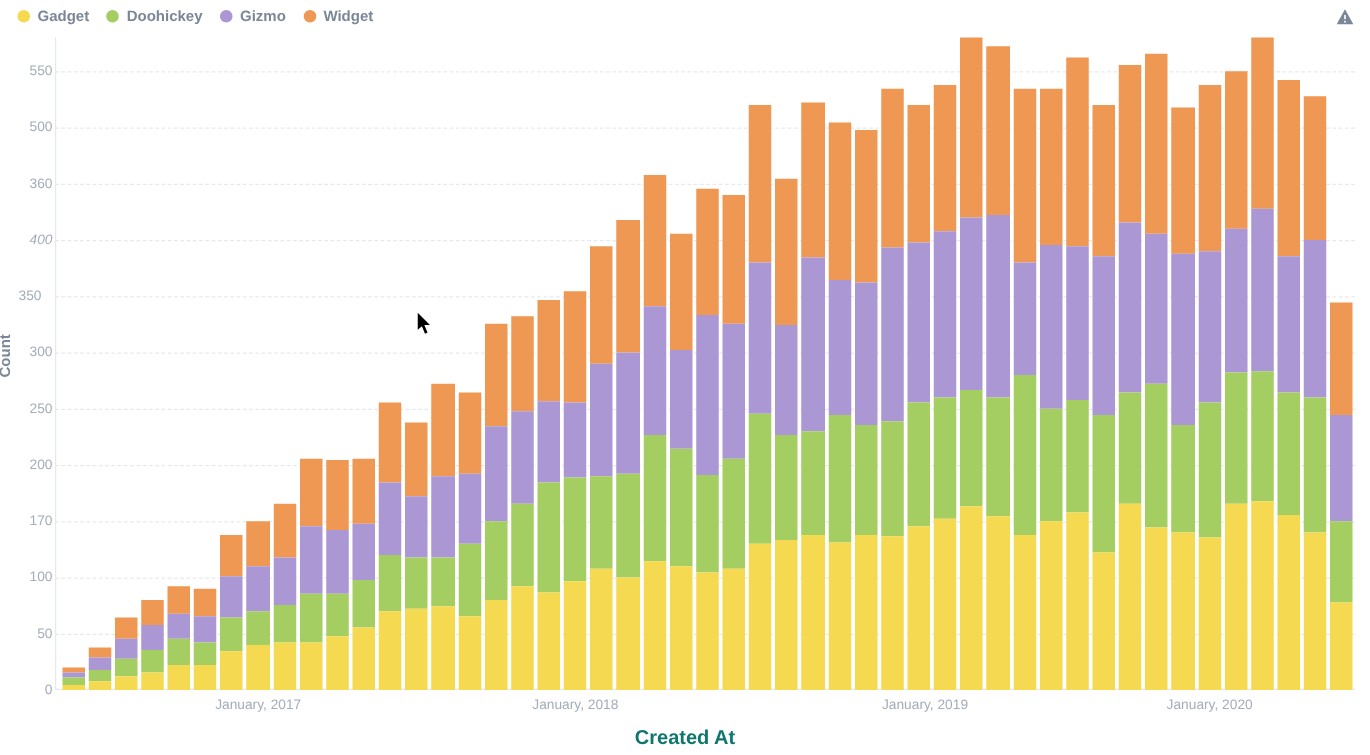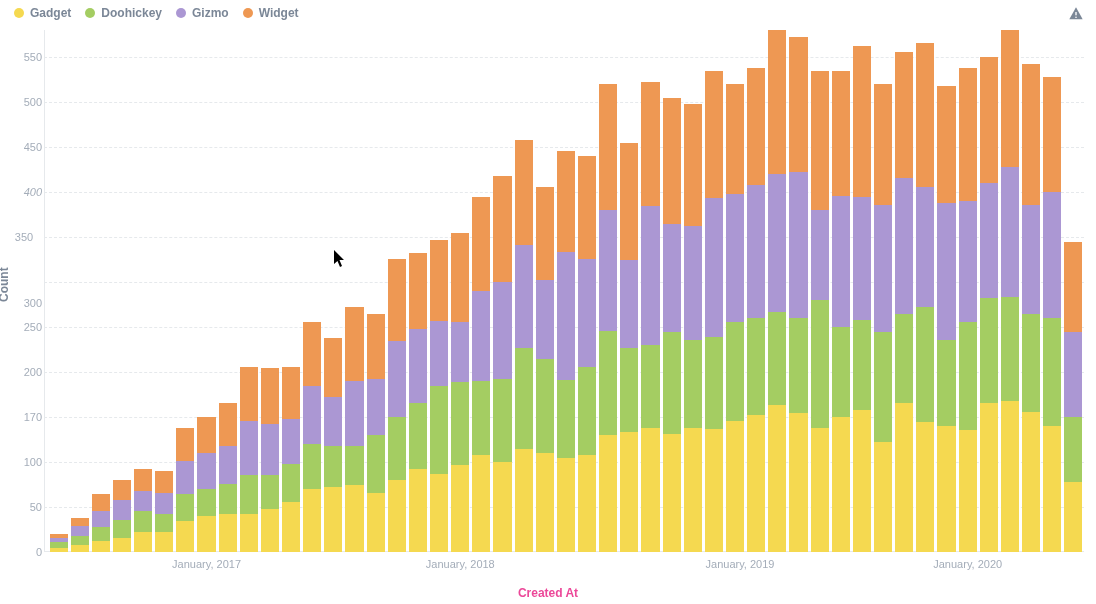--- a/index.html
+++ b/index.html
@@ -80,23 +80,23 @@
     transform-origin: left center;
     font-size: 12px;
     font-weight: 700;
     color: #7b8797;
   }
   .x-label {
     position: absolute;
     bottom: 4px;
     left: 50%;
     transform: translateX(-50%);
-    font-size: 12px;
+    font-size: 16px;
     font-weight: 700;
-    color: #ec4899;
+    color: #0f766e;
   }
   .x-tick {
     position: absolute;
     top: 558px;
     font-size: 11px;
     color: #a4adb9;
     transform: translateX(-50%);
     white-space: nowrap;
   }
   .bars {
@@ -478,24 +478,24 @@
       </div>
   </div>
 
   <div id="yticks">
       <div class="y-tick" style="top: 552px;">0</div>
       <div class="y-tick" style="top: 507px;">50</div>
       <div class="y-tick" style="top: 462px;">100</div>
       <div class="y-tick" style="top: 417px;">170</div>
       <div class="y-tick" style="top: 372px;">200</div>
       <div class="y-tick" style="top: 327px;">250</div>
-      <div class="y-tick" style="top: 282px; margin-top: 21px;">300</div>
+      <div class="y-tick" style="top: 282px;">300</div>
       <div class="y-tick" style="top: 237px; text-align: center;">350</div>
       <div class="y-tick" style="top: 192px; font-style: italic;">400</div>
-      <div class="y-tick" style="top: 147px;">450</div>
+      <div class="y-tick" style="top: 147px;">360</div>
       <div class="y-tick" style="top: 102px;">500</div>
       <div class="y-tick" style="top: 57px;">550</div>
     </div>
 
   <div id="xticks">
       <div class="x-tick" style="left: 206.571px;">January, 2017</div>
       <div class="x-tick" style="left: 460.286px;">January, 2018</div>
       <div class="x-tick" style="left: 740px;">January, 2019</div>
       <div class="x-tick" style="left: 967.714px;">January, 2020</div>
     </div>

